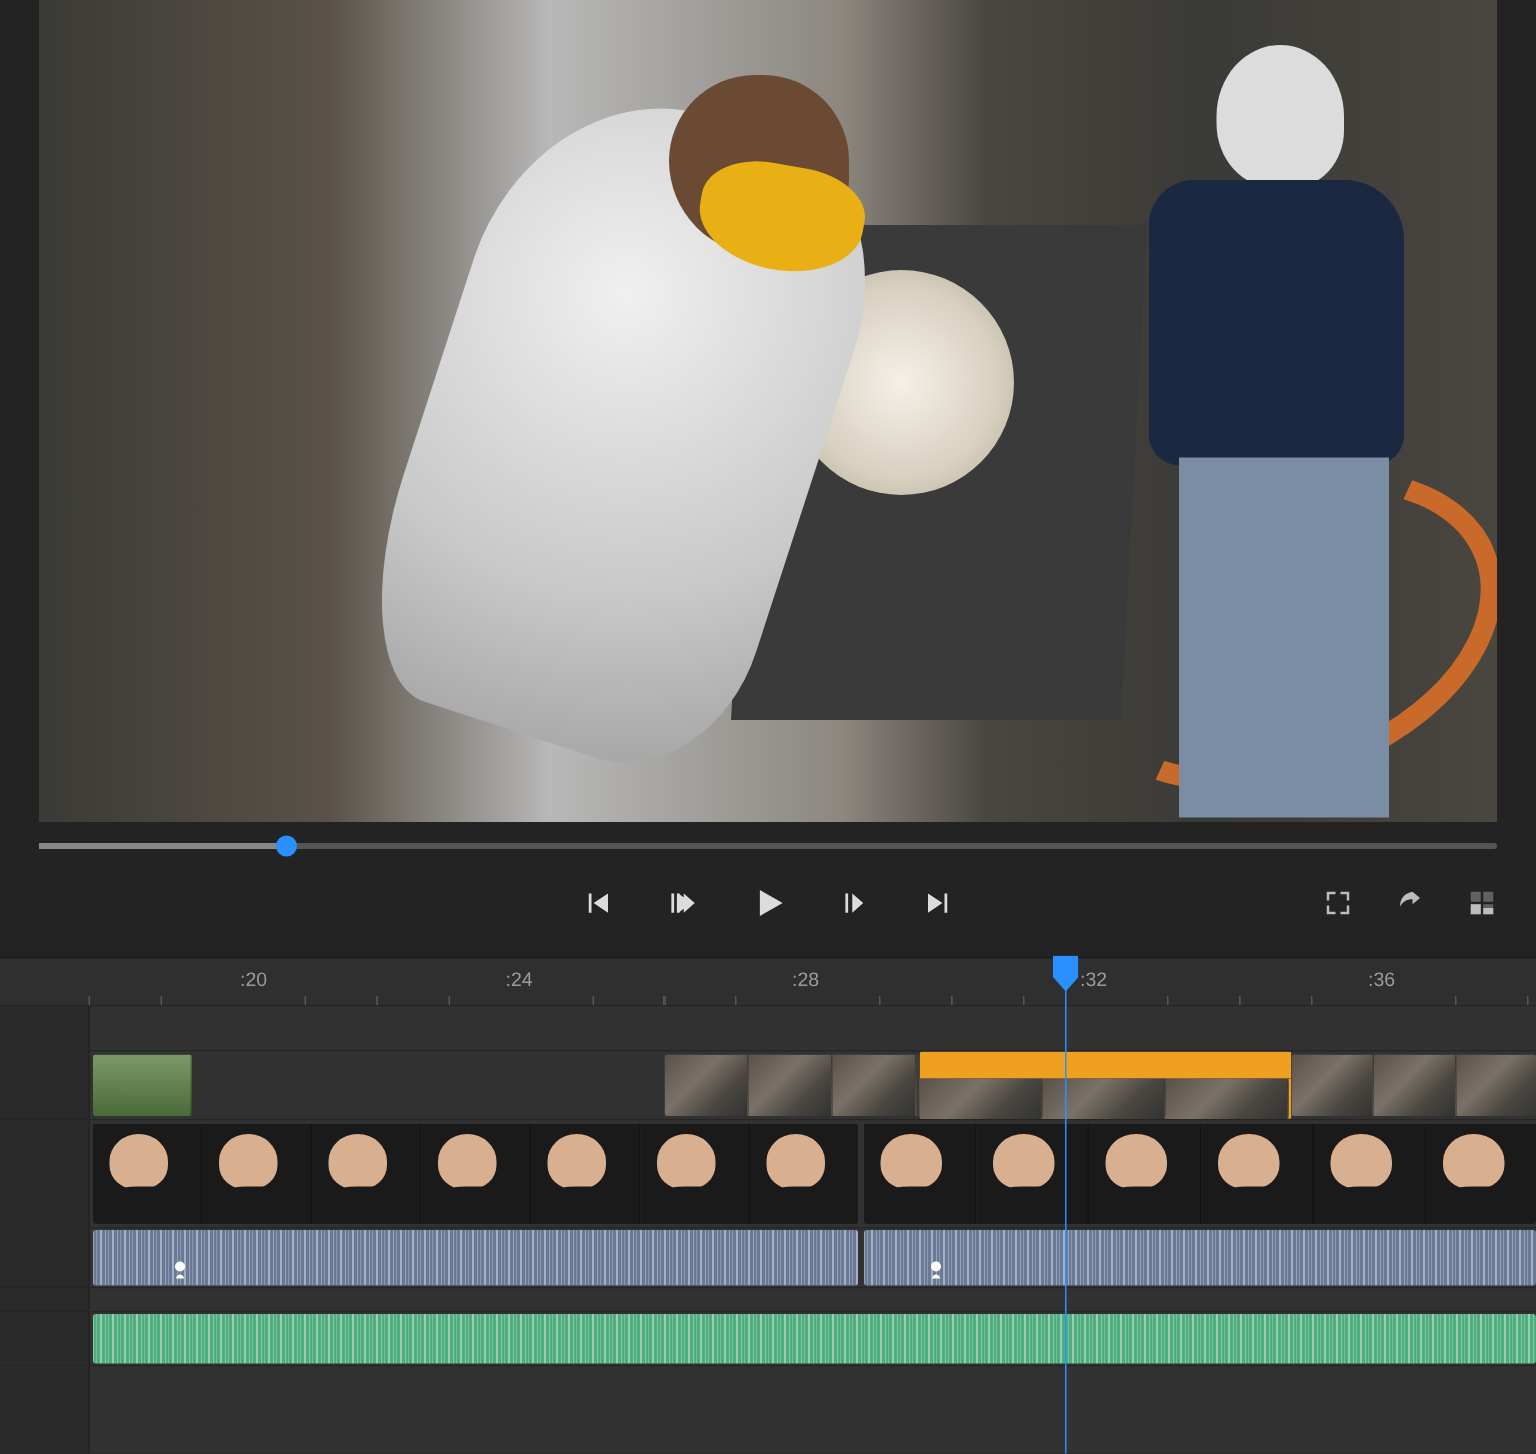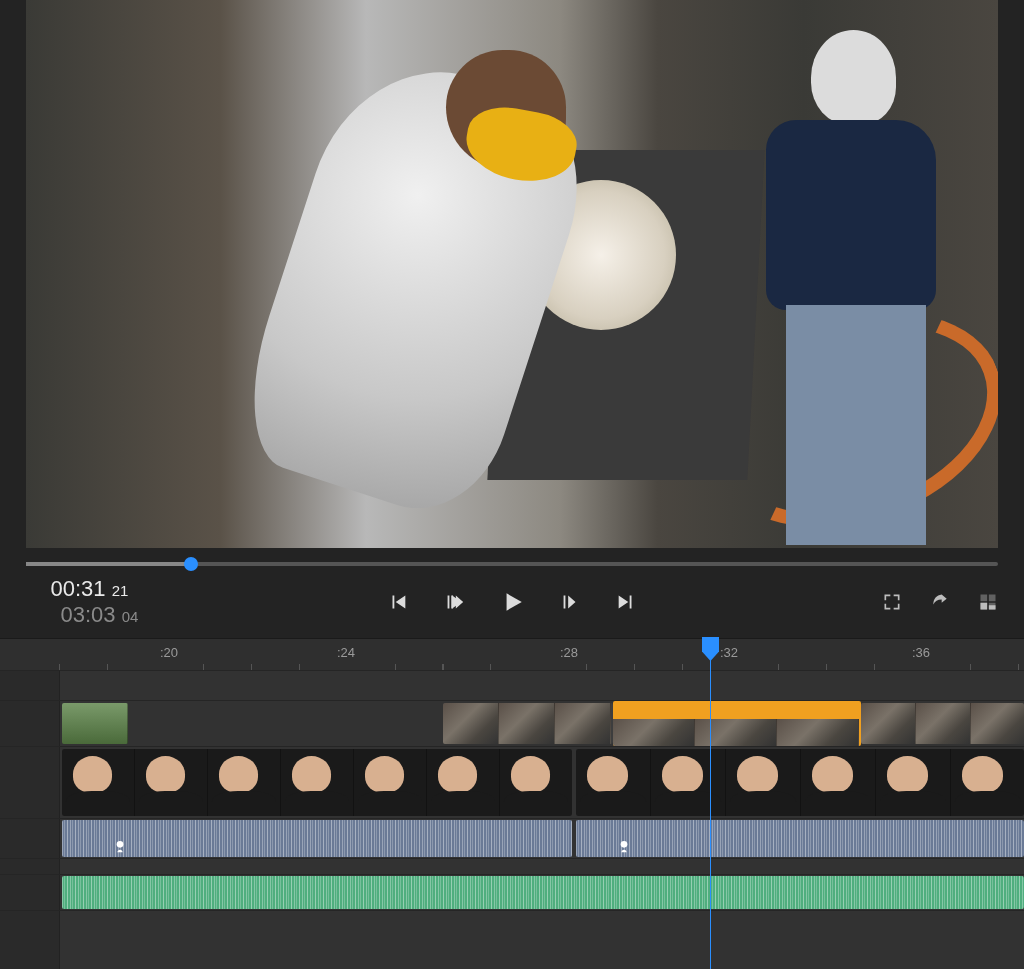--- a/index.html
+++ b/index.html
@@ -250,24 +250,20 @@
 </div>
 
 <div class="scrubber-row">
   <div class="scrubber-track">
     <div class="scrubber-played" style="width: 17%;"></div>
     <div class="scrubber-thumb" style="left: 17%;"></div>
   </div>
 </div>
 
 <div class="controls-row" style="position:relative;">
-  <div class="timecode">
-    <span class="tc-current">00:31</span><span class="tc-current"> </span><span class="tc-frames">21</span>
-    <span class="tc-total"><span>03:03</span> <span class="tc-frames">04</span></span>
-  </div>
 
   <div class="transport">
     <svg class="ctrl-icon" viewBox="0 0 24 24">
         <path d="M6 5h2v14H6V5zm3.5 7L20 5v14L9.5 12z"></path>
       </svg>
     <svg class="ctrl-icon" viewBox="0 0 24 24">
         <path d="M14 5v14L4 12l10-7zm3 0h2v14h-2V5z" transform="scale(-1,1) translate(-24,0)"></path>
         <path d="M10 5l-8 7 8 7V5zm3 0h2v14h-2V5z" transform="scale(-1,1) translate(-24,0)"></path>
       </svg>
     <svg class="ctrl-icon" viewBox="0 0 24 24" style="width:26px;height:26px;">
@@ -301,21 +297,21 @@
       <span class="ruler-tick" style="left: 160px;">:20</span>
       <div class="ruler-minor" style="left: 59px;"></div>
       <div class="ruler-minor" style="left: 107px;"></div>
       <div class="ruler-minor" style="left: 203px;"></div>
       <div class="ruler-minor" style="left: 251px;"></div>
       <span class="ruler-tick" style="left: 337px;">:24</span>
       <div class="ruler-minor" style="left: 251px;"></div>
       <div class="ruler-minor" style="left: 299px;"></div>
       <div class="ruler-minor" style="left: 395px;"></div>
       <div class="ruler-minor" style="left: 443px;"></div>
-      <span class="ruler-tick" style="left: 528px; margin-left: 32px;">:28</span>
+      <span class="ruler-tick" style="left: 528px;">:28</span>
       <div class="ruler-minor" style="left: 442px;"></div>
       <div class="ruler-minor" style="left: 490px;"></div>
       <div class="ruler-minor" style="left: 586px;"></div>
       <div class="ruler-minor" style="left: 634px;"></div>
       <span class="ruler-tick" style="left: 720px;">:32</span>
       <div class="ruler-minor" style="left: 634px;"></div>
       <div class="ruler-minor" style="left: 682px;"></div>
       <div class="ruler-minor" style="left: 778px;"></div>
       <div class="ruler-minor" style="left: 826px;"></div>
       <span class="ruler-tick" style="left: 912px;">:36</span>

